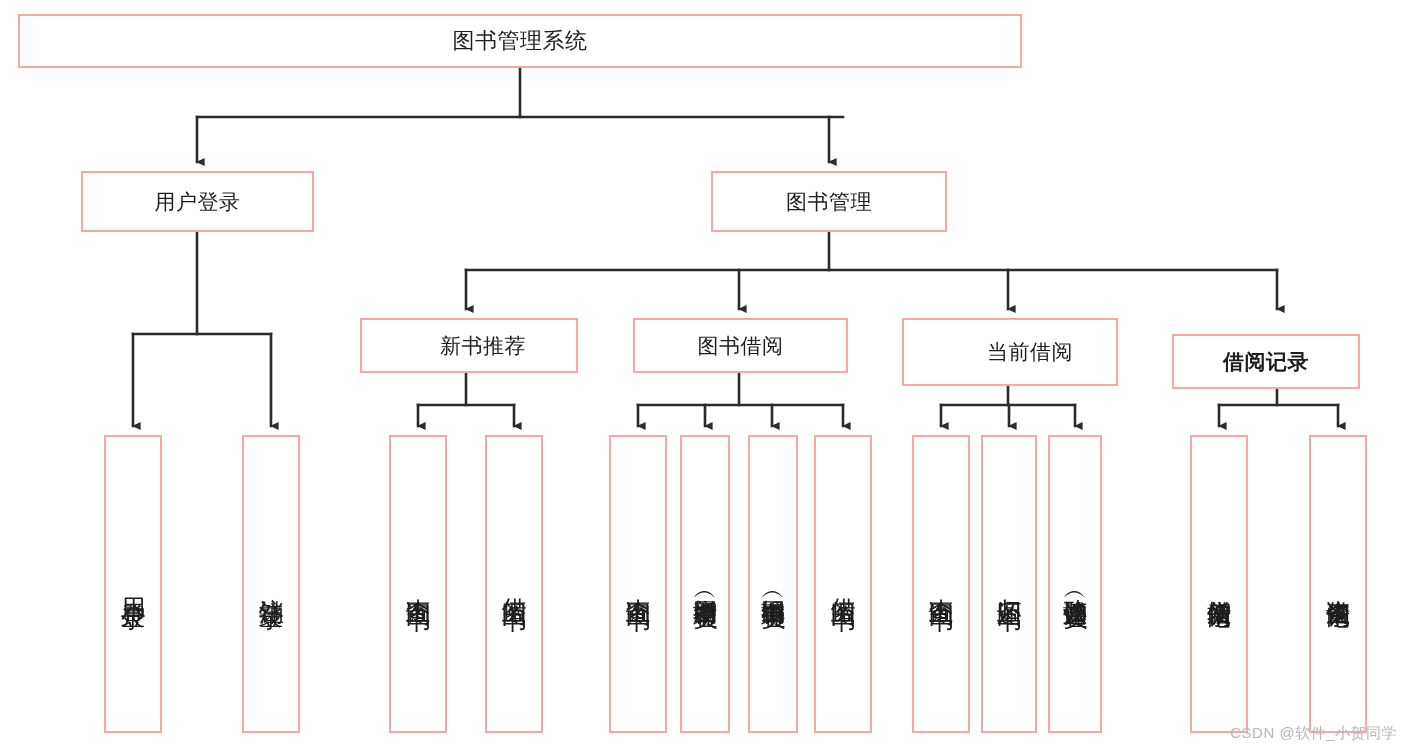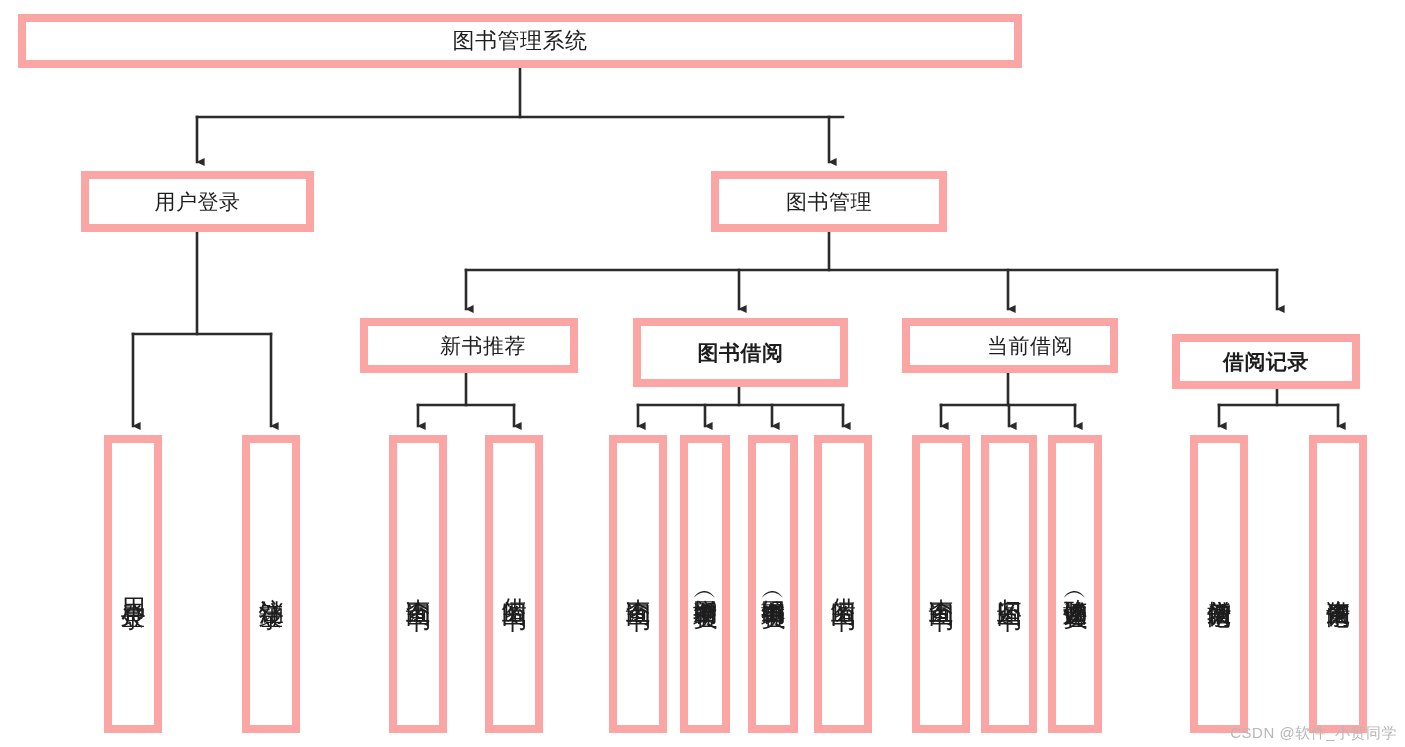--- a/index.html
+++ b/index.html
@@ -23,21 +23,21 @@
     position: absolute;
     left: 0;
     top: 0;
     width: 1405px;
     height: 747px;
     pointer-events: none;
   }
   .node {
     position: absolute;
     box-sizing: border-box;
-    border: 8px solid #fca5a5;
+    border: 2px solid #fca5a5;
     background: #ffffff;
     display: flex;
     align-items: center;
     justify-content: center;
     color: #1d1d1d;
   }
   .node .label {
     display: block;
     text-align: center;
     letter-spacing: 0.5px;
@@ -139,24 +139,24 @@
   <div class="node horizontal" style="left:81px; top:171px; width:233px; height:61px;">
     <span class="label">用户登录</span>
   </div>
   <div class="node horizontal" style="left:711px; top:171px; width:236px; height:61px;">
     <span class="label">图书管理</span>
   </div>
 
   <div class="node horizontal" style="left:360px; top:318px; width:218px; height:55px;padding-left:28px;">
     <span class="label">新书推荐</span>
   </div>
-  <div class="node horizontal" style="left:633px; top:318px; width:215px; height:69px;font-weight:bold;">
+  <div class="node horizontal" style="left:633px; top:318px; width:215px; height:55px;">
     <span class="label">图书借阅</span>
   </div>
-  <div class="node horizontal" style="left:902px; top:318px; width:216px; height:55px;padding-left:40px;">
+  <div class="node horizontal" style="left:902px; top:318px; width:216px; height:68px;padding-left:40px;">
     <span class="label">当前借阅</span>
   </div>
   <div class="node horizontal" style="left:1172px; top:334px; width:188px; height:55px;font-weight:bold;">
     <span class="label">借阅记录</span>
   </div>
 
   <div class="node vertical" style="left:104px; top:435px; width:58px; height:298px;">
     <span class="label">用户登录</span>
   </div>
   <div class="node vertical" style="left:242px; top:435px; width:58px; height:298px;">

